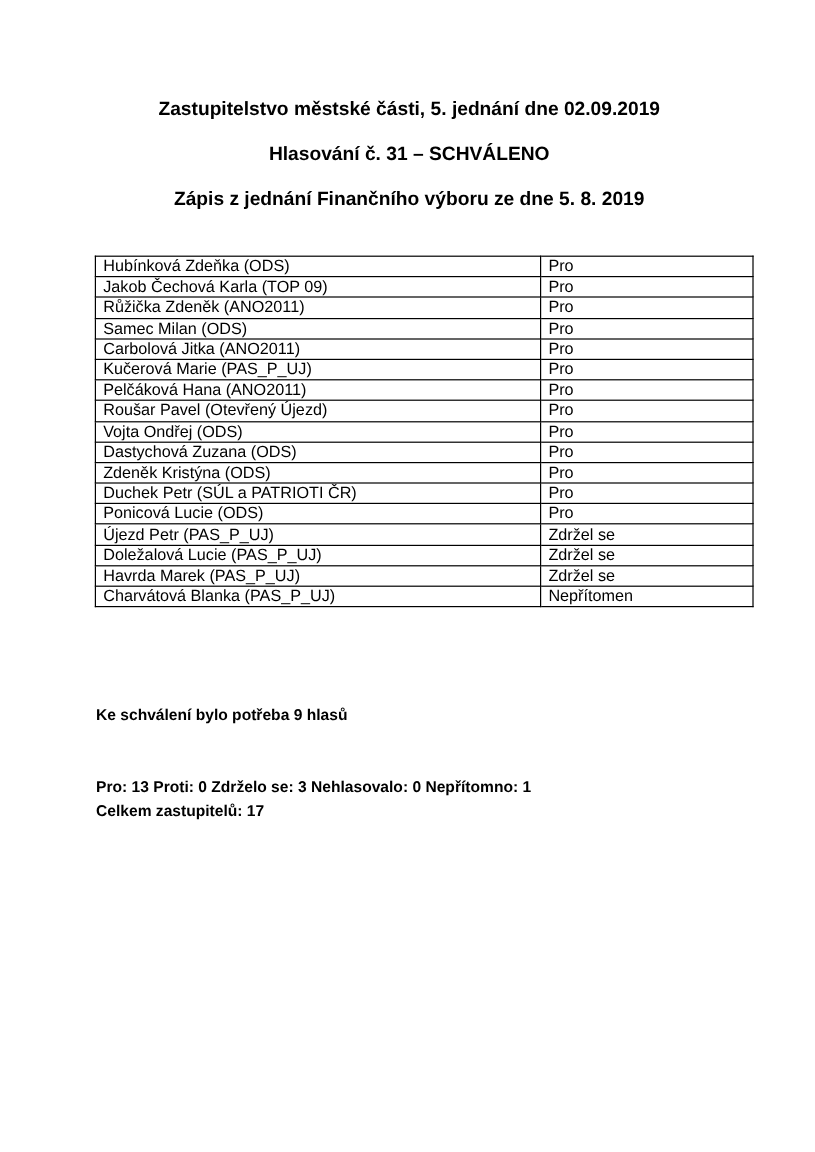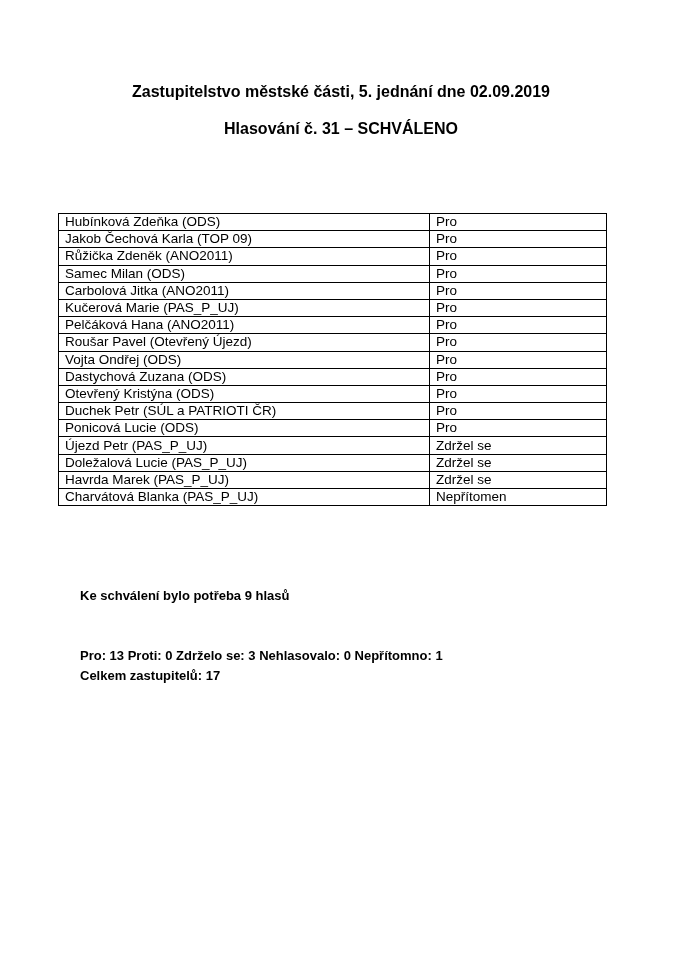--- a/index.html
+++ b/index.html
@@ -32,21 +32,21 @@
     font-size: 16px;
     line-height: 19px;
     white-space: nowrap;
   }
   #heading-1 { top: 82px; }
   #heading-2 { top: 119px; }
   #heading-3 { top: 157px; }
 
   table.vote-table {
     position: absolute;
-    left: 58px;
+    left: 79px;
     top: 213px;
     width: 532px;
     border-collapse: collapse;
     table-layout: fixed;
   }
   table.vote-table td {
     border: 1px solid #000000;
     font-size: 13.5px;
     line-height: 16px;
     height: 16.2px;
@@ -72,20 +72,21 @@
 </style>
 </head>
 <body>
 
 <div class="page">
 
   <div class="heading" id="heading-1">Zastupitelstvo městské části, 5. jednání dne 02.09.2019</div>
 
   <div class="heading" id="heading-2">Hlasování č. 31 – SCHVÁLENO</div>
 
+  <div class="heading" id="heading-3">Zápis z jednání Finančního výboru ze dne 5. 8. 2019</div>
 
   <table class="vote-table">
     <tbody id="vote-tbody">
         <tr>
           <td class="col-name">Hubínková Zdeňka (ODS)</td>
           <td class="col-vote">Pro</td>
         </tr>
         <tr>
           <td class="col-name">Jakob Čechová Karla (TOP 09)</td>
           <td class="col-vote">Pro</td>
@@ -116,21 +117,21 @@
         </tr>
         <tr>
           <td class="col-name">Vojta Ondřej (ODS)</td>
           <td class="col-vote">Pro</td>
         </tr>
         <tr>
           <td class="col-name">Dastychová Zuzana (ODS)</td>
           <td class="col-vote">Pro</td>
         </tr>
         <tr>
-          <td class="col-name">Otevřený Kristýna (ODS)</td>
+          <td class="col-name">Zdeněk Kristýna (ODS)</td>
           <td class="col-vote">Pro</td>
         </tr>
         <tr>
           <td class="col-name">Duchek Petr (SÚL a PATRIOTI ČR)</td>
           <td class="col-vote">Pro</td>
         </tr>
         <tr>
           <td class="col-name">Ponicová Lucie (ODS)</td>
           <td class="col-vote">Pro</td>
         </tr>

